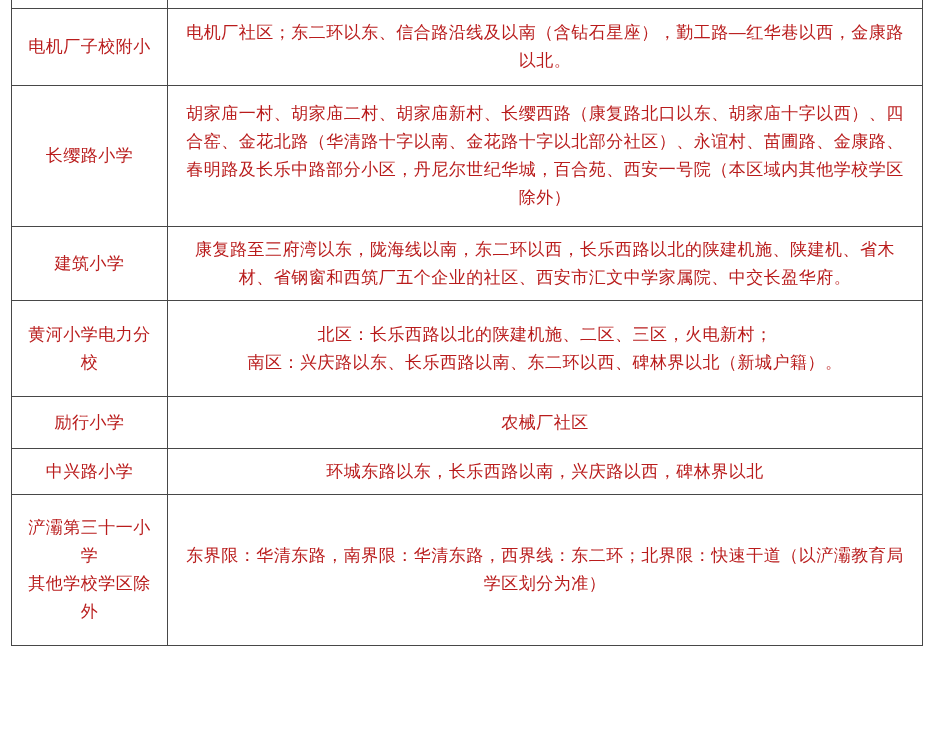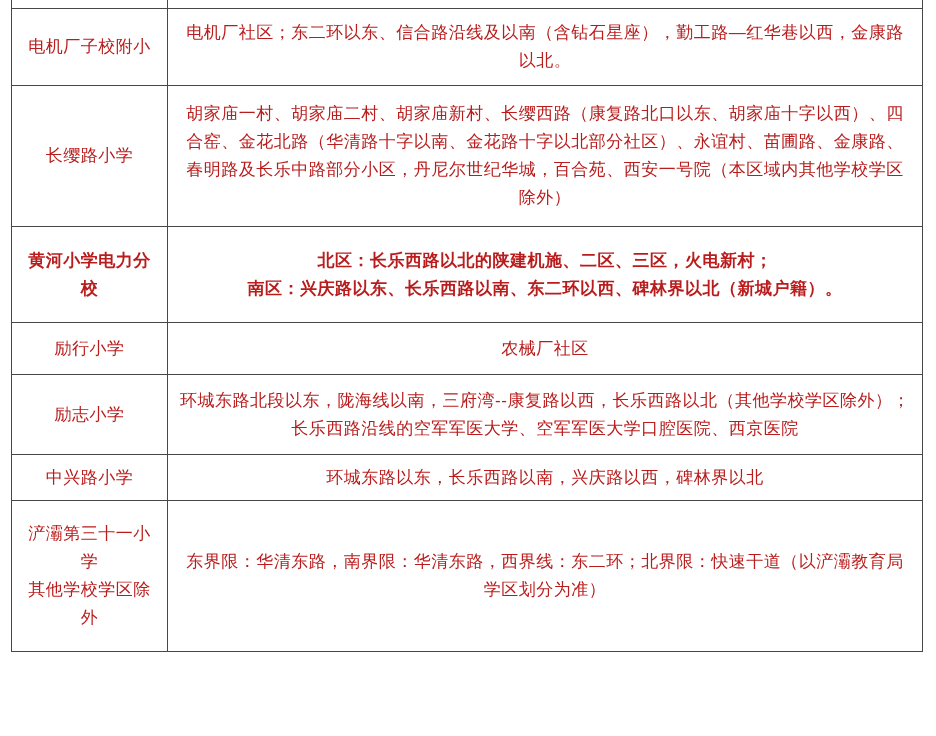--- a/index.html
+++ b/index.html
@@ -40,21 +40,21 @@
     border-top: 0;
     padding: 0;
     height: 8px;
     line-height: 8px;
   }
   td p { margin: 0; }
   td p + p { }
   tr.r1 td { height: 76px; }
   tr.r2 td { height: 140px; }
   tr.r3 td { height: 73px; }
-  tr.r4 td { height: 95px; font-weight: bold; }
+  tr.r4 td { height: 95px; }
   tr.r5 td { height: 51px; }
   tr.r6 td { height: 79px; }
   tr.r7 td { height: 45px; margin-top: 12px; }
   tr.r8 td { height: 150px; }
 </style>
 </head>
 <body>
 
 <div class="canvas">
   <table class="district-table">
@@ -76,43 +76,43 @@
           </td>
       </tr>
       <tr class="r2">
         <td>
             <p>长缨路小学</p>
           </td>
         <td>
             <p>胡家庙一村、胡家庙二村、胡家庙新村、长缨西路（康复路北口以东、胡家庙十字以西）、四合窑、金花北路（华清路十字以南、金花路十字以北部分社区）、永谊村、苗圃路、金康路、春明路及长乐中路部分小区，丹尼尔世纪华城，百合苑、西安一号院（本区域内其他学校学区除外）</p>
           </td>
       </tr>
+      <tr class="r3">
+        <td>
+            <p>建筑小学</p>
+          </td>
+        <td>
+            <p>康复路至三府湾以东，陇海线以南，东二环以西，长乐西路以北的陕建机施、陕建机、省木材、省钢窗和西筑厂五个企业的社区、西安市汇文中学家属院、中交长盈华府。</p>
+          </td>
+      </tr>
       <tr class="r4">
         <td>
             <p>黄河小学电力分校</p>
           </td>
         <td>
           <p>北区：长乐西路以北的陕建机施、二区、三区，火电新村；</p>
           <p>南区：兴庆路以东、长乐西路以南、东二环以西、碑林界以北（新城户籍）。</p>
         </td>
       </tr>
       <tr class="r5">
         <td>
             <p>励行小学</p>
           </td>
         <td>
             <p>农械厂社区</p>
-          </td>
-      </tr>
-      <tr class="r6">
-        <td>
-            <p>励志小学</p>
-          </td>
-        <td>
-            <p>环城东路北段以东，陇海线以南，三府湾--康复路以西，长乐西路以北（其他学校学区除外）；长乐西路沿线的空军军医大学、空军军医大学口腔医院、西京医院</p>
           </td>
       </tr>
       <tr class="r7">
         <td>
             <p>中兴路小学</p>
           </td>
         <td>
             <p>环城东路以东，长乐西路以南，兴庆路以西，碑林界以北</p>
           </td>
       </tr>

